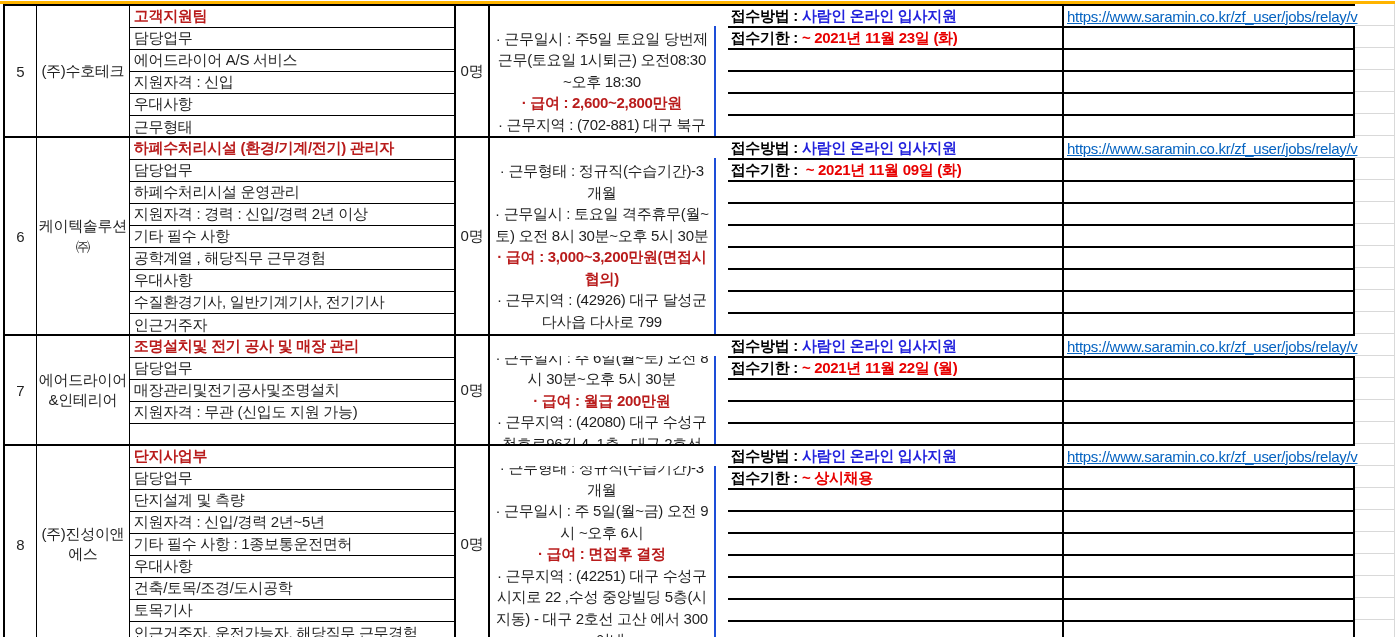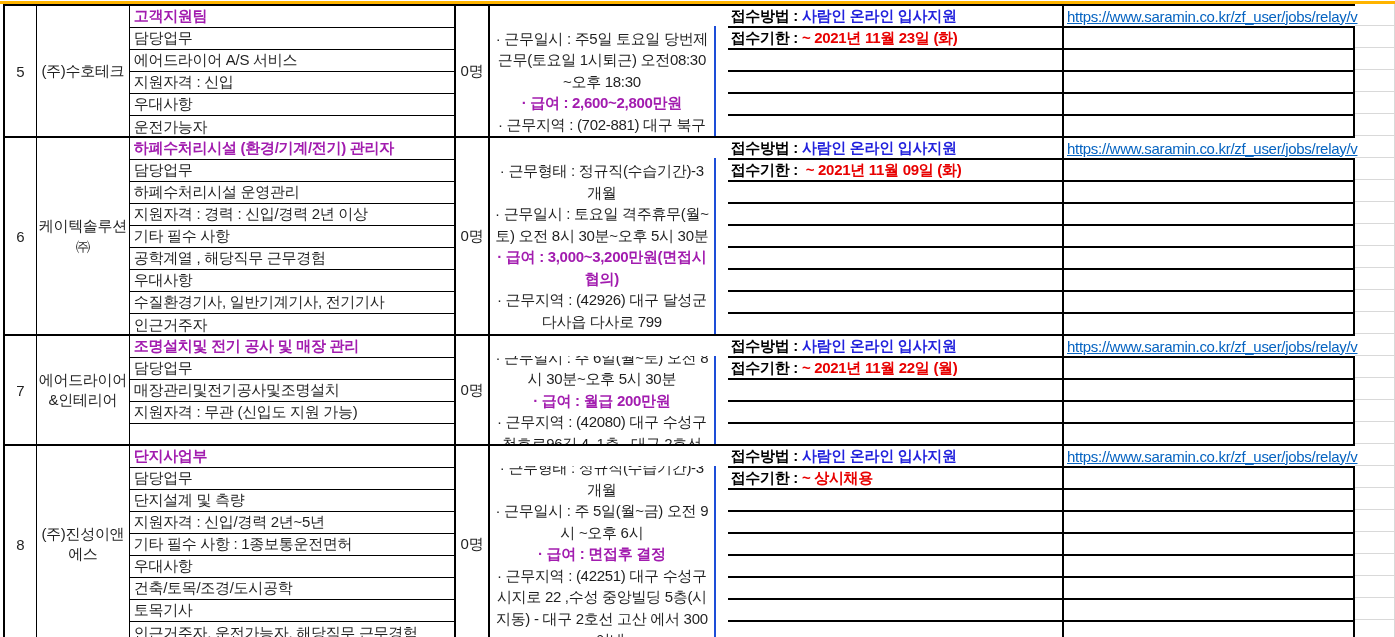--- a/index.html
+++ b/index.html
@@ -40,21 +40,21 @@
     display:flex;flex-direction:column;align-items:center;justify-content:center;
     font-size:15px;line-height:20px;text-align:center;letter-spacing:-0.3px;
   }
   .col-details{width:327px;border-right:2px solid #000;}
   .subrow{
     height:22px;box-sizing:border-box;border-bottom:1px solid #000;
     display:flex;align-items:center;padding-left:4px;
     font-size:15px;white-space:nowrap;overflow:hidden;letter-spacing:-0.3px;
   }
   .subrow:last-child{border-bottom:none;}
-  .bold{font-weight:bold;color:#a21caf;}
+  .bold{font-weight:bold;color:#b91c1c;}
   .col-count{
     width:34px;border-right:2px solid #000;
     display:flex;align-items:center;justify-content:center;font-size:15px;
   }
   .col-work{
     width:226px;border-right:2px solid #1d4ed8;
     position:relative;overflow:hidden;margin-top:20px;
   }
   .work-inner{
     position:absolute;left:3px;right:3px;top:50%;transform:translateY(-50%);
@@ -86,21 +86,21 @@
         <div class="c col-num">5</div>
         <div class="c col-company">
           <div class="comp-line">(주)수호테크</div>
         </div>
         <div class="c col-details">
           <div class="subrow bold">고객지원팀</div>
           <div class="subrow">담당업무</div>
           <div class="subrow">에어드라이어 A/S 서비스</div>
           <div class="subrow">지원자격 : 신입</div>
           <div class="subrow">우대사항</div>
-          <div class="subrow">운전가능자</div>
+          <div class="subrow">근무형태</div>
         </div>
         <div class="c col-count">0명</div>
         <div class="c col-work">
           <div class="work-inner">
             <div class="work-line">· 근무형태 : 정규직</div>
             <div class="work-line">· 근무일시 : 주5일 토요일 당번제 근무(토요일 1시퇴근) 오전08:30 ~오후 18:30</div>
             <div class="work-line bold">· 급여 : 2,600~2,800만원</div>
             <div class="work-line">· 근무지역 : (702-881) 대구 북구 동변동 200-43</div>
           </div>
         </div>

